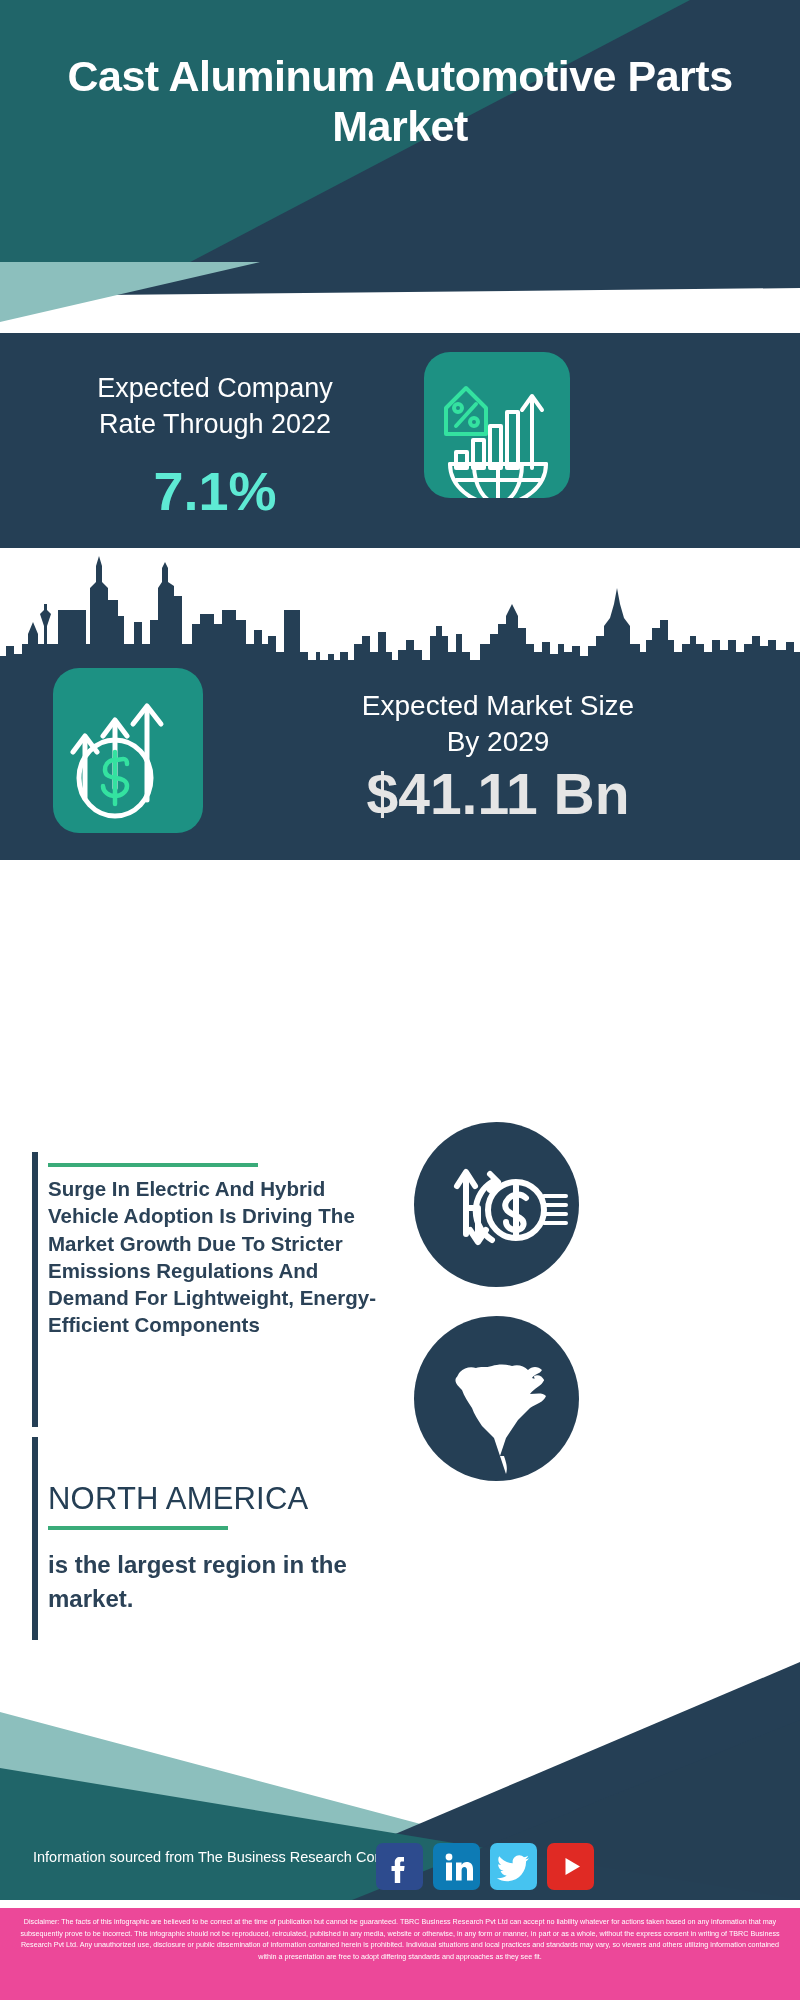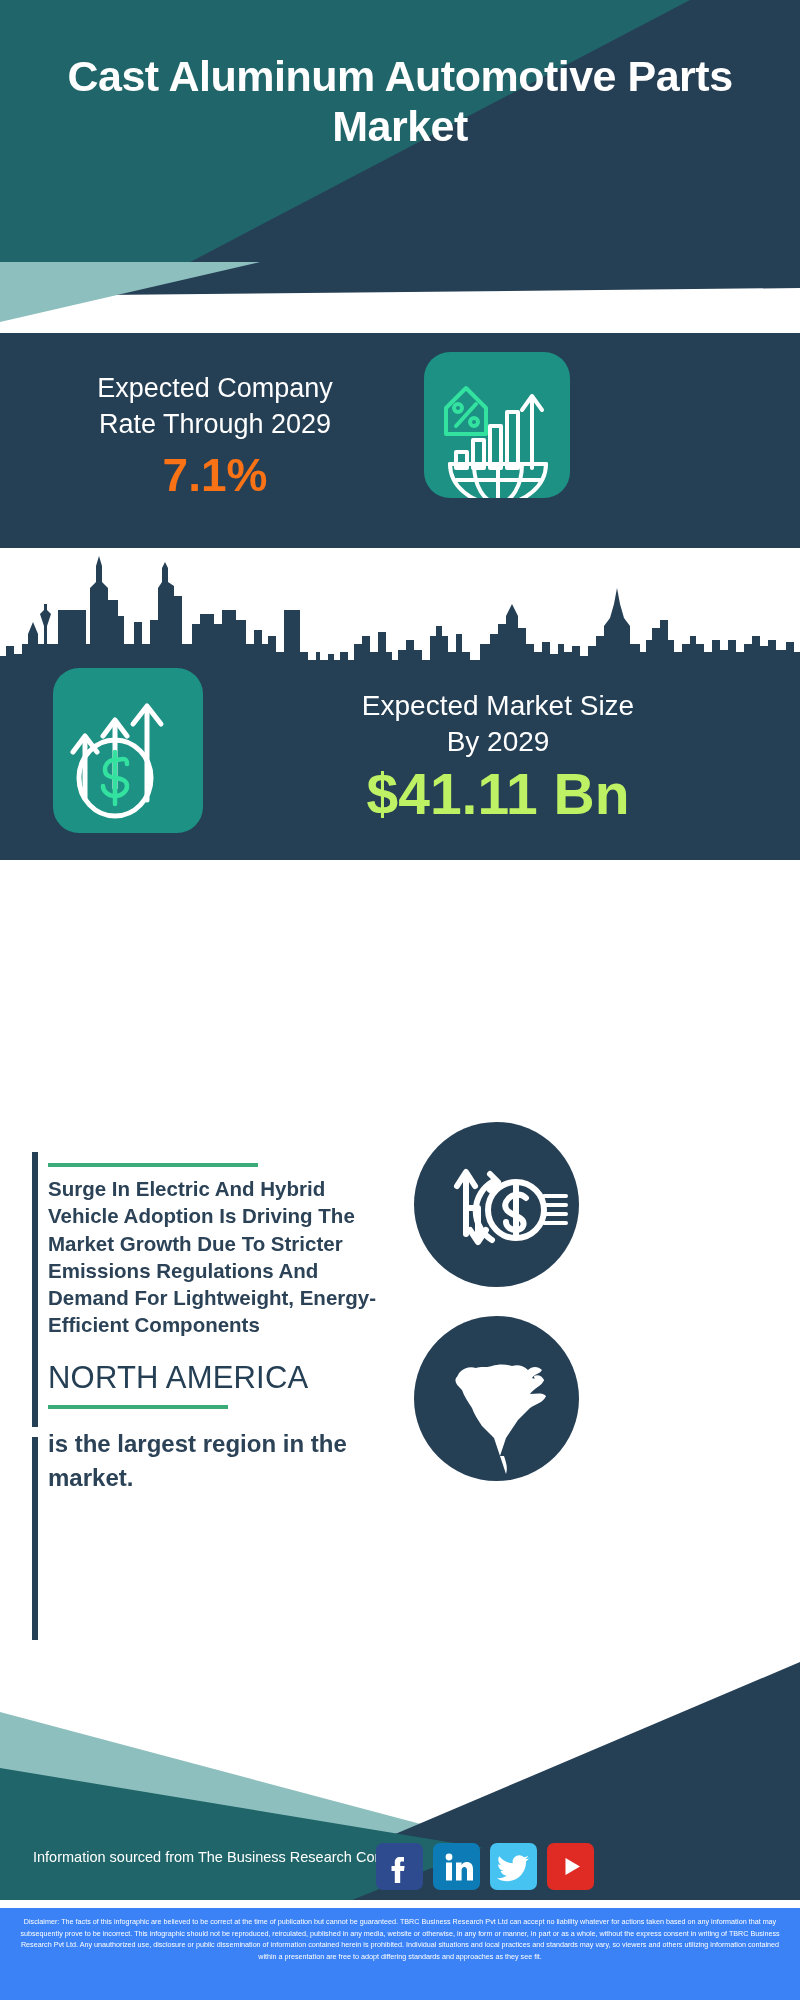--- a/index.html
+++ b/index.html
@@ -79,24 +79,24 @@
     width: 370px;
     text-align: center;
     color: #ffffff;
   }
   .growth-label {
     font-size: 27px;
     line-height: 1.32;
     font-weight: normal;
   }
   .growth-value {
-    margin-top: 8px;
-    font-size: 46px;
-    font-weight: bold;
-    color: #f97316;
+    margin-top: 20px;
+    font-size: 54px;
+    font-weight: bold;
+    color: #5eead4;
     line-height: 1.1;
   }
   .icon-box {
     position: absolute;
     background: #1d9183;
     border-radius: 26px;
   }
   .icon-box.growth-icon {
     left: 424px; top: 352px;
     width: 146px; height: 146px;
@@ -134,21 +134,21 @@
   }
   .market-label {
     font-size: 28px;
     line-height: 1.3;
     text-align: center;
   }
   .market-value {
     margin-top: 2px;
     font-size: 57px;
     font-weight: bold;
-    color: #bef264;
+    color: #e5e5e5;
     line-height: 1.1;
   }
 
   
   .content {
     position: absolute;
     left: 0; top: 860px;
     width: 800px; height: 600px;
     background: #ffffff;
   }
@@ -179,21 +179,21 @@
     width: 210px;
   }
   .driver-body {
     font-size: 20.5px;
     font-weight: bold;
     color: #2b4257;
     line-height: 1.33;
   }
   .region-block {
     position: absolute;
-    left: 48px; top: 1361px;
+    left: 48px; top: 1482px;
     width: 350px;
   }
   .region-title {
     font-size: 31px;
     color: #253f55;
     line-height: 1.1;
     letter-spacing: 0.2px;
   }
   .green-rule.region {
     width: 180px;
@@ -272,21 +272,21 @@
   }
   .sb-fb { background: #2d4b8e; }
   .sb-li { background: #0d7bb5; }
   .sb-tw { background: #46c3f0; }
   .sb-yt { background: #e02a24; }
 
   .disclaimer {
     position: absolute;
     left: 0; top: 1908px;
     width: 800px; height: 92px;
-    background: #3b82f6;
+    background: #ec4899;
     color: #ffffff;
     font-size: 7.2px;
     line-height: 1.6;
     text-align: center;
     padding: 8px 12px;
     z-index: 10;
   }
   .disclaimer-inner { max-width: 780px; margin: 0 auto; }
 </style>
 </head>
@@ -298,21 +298,21 @@
     <div class="header-teal"></div>
     <div class="header-navy"></div>
   </div>
   <div class="header-title">Cast Aluminum Automotive Parts Market</div>
   <div class="header-wedge-navy"></div>
   <div class="header-wedge-teal"></div>
 
   <div class="growth">
     <div class="growth-text">
       <div class="growth-label">Expected Company</div>
-      <div class="growth-label">Rate Through 2029</div>
+      <div class="growth-label">Rate Through 2022</div>
       <div class="growth-value">7.1%</div>
     </div>
   </div>
 
   <div class="icon-box growth-icon">
     <svg width="146" height="146" viewBox="0 0 146 146">
       <g fill="none" stroke="#ffffff" stroke-width="4" stroke-linecap="round" stroke-linejoin="round">
 
         <rect x="32" y="100" width="11" height="16"></rect>
         <rect x="49" y="88" width="11" height="28"></rect>

